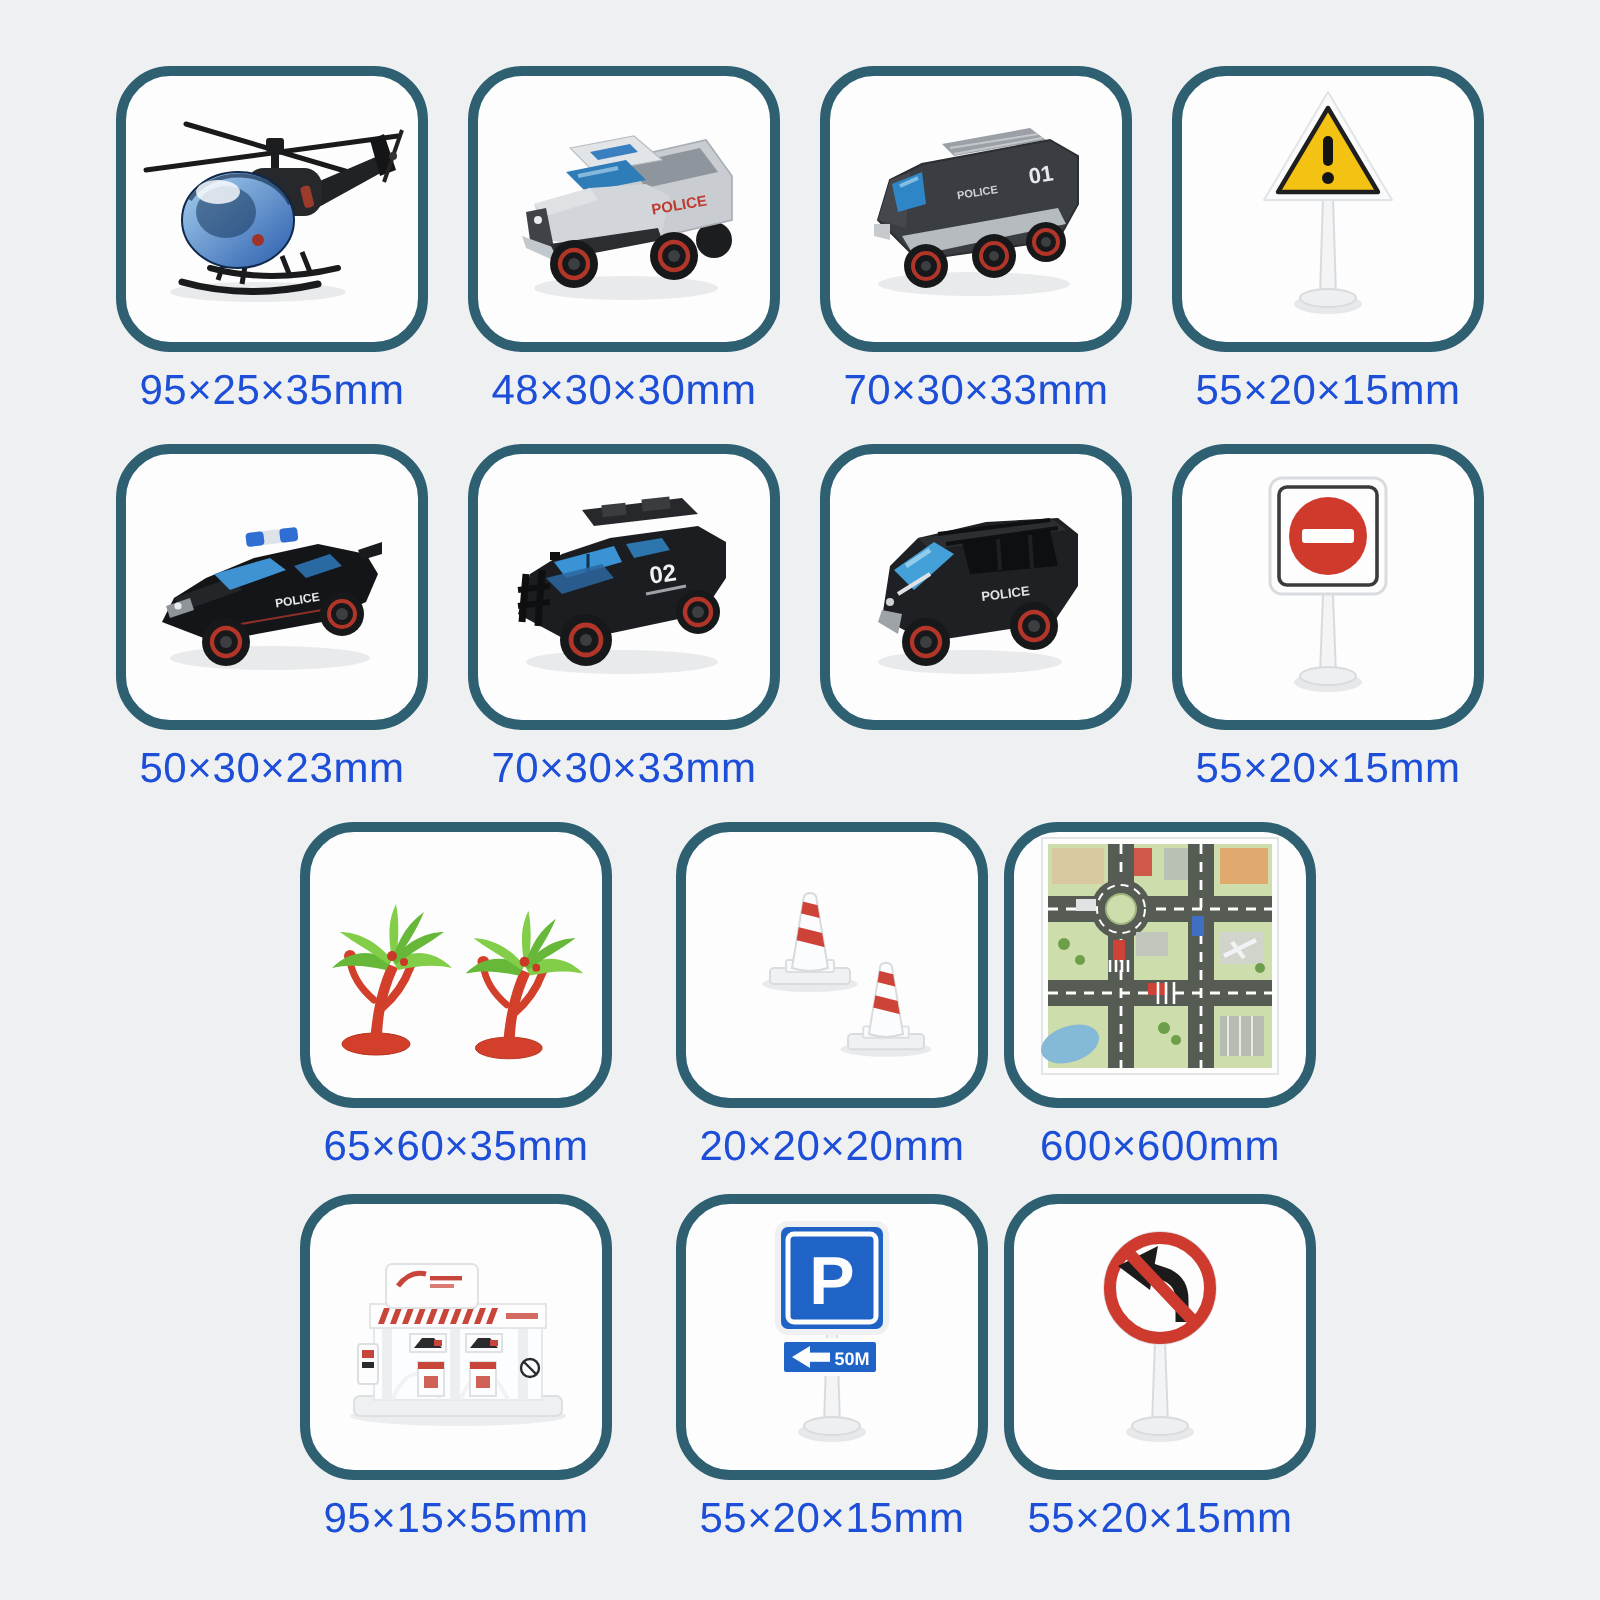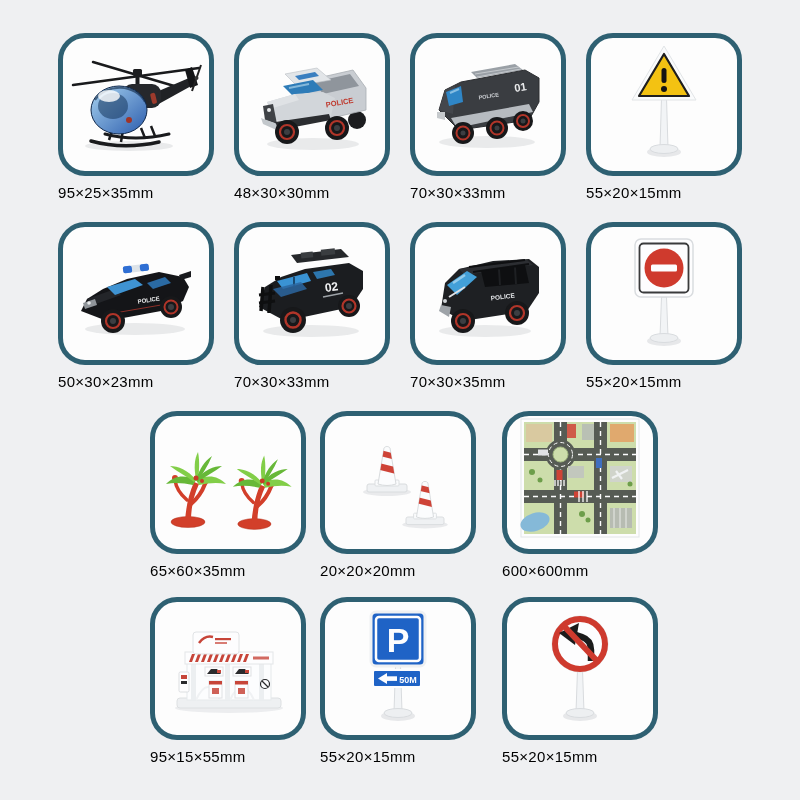--- a/index.html
+++ b/index.html
@@ -16,31 +16,31 @@
     width:156px;height:143px;
     background:#fdfdfd;
     border:5px solid #2e6072;
     border-radius:27px;
     overflow:hidden;
   }
   .frame svg{display:block;width:146px;height:133px;}
   .size-label{
     margin-top:8px;
     width:156px;
-    text-align:left;
-    font-size:15px;
-    color:#000000;
+    text-align:center;
+    font-size:21px;
+    color:#1d4ed8;
     letter-spacing:0.3px;
     white-space:nowrap;
   }
   svg text{font-family:"Liberation Sans", sans-serif;}
   
   .r1{top:33px}.r2{top:222px}.r3{top:411px}.r4{top:597px}
   .c1{left:58px}.c2{left:234px}.c3{left:410px}.c4{left:586px}
-  .d1{left:150px}.d2{left:320px}.d3{left:502px}
+  .d1{left:150px}.d2{left:338px}.d3{left:502px}
 </style>
 </head>
 <body>
 
 <div class="stage">
 
   <div class="card r1 c1">
     <div class="frame">
       <svg viewBox="0 0 146 133">
         <defs>
@@ -218,21 +218,20 @@
         <polygon points="26,78 36,80 34,90 24,84" fill="#9ea3a8"></polygon>
         <circle cx="30" cy="74" r="2" fill="#cfd3d6"></circle>
         <circle cx="48" cy="94" r="12" fill="#17181a"></circle>
           <circle cx="48" cy="94" r="7" fill="none" stroke="#b13529" stroke-width="2.2"></circle>
           <circle cx="48" cy="94" r="3" fill="#3c3e42"></circle>
         <circle cx="102" cy="86" r="12" fill="#17181a"></circle>
           <circle cx="102" cy="86" r="7" fill="none" stroke="#b13529" stroke-width="2.2"></circle>
           <circle cx="102" cy="86" r="3" fill="#3c3e42"></circle>
       </svg>
     </div>
-    <div class="size-label">70×30×35mm</div>
   </div>
 
   <div class="card r2 c4">
     <div class="frame">
       <svg viewBox="0 0 146 133">
         <ellipse cx="73" cy="114" rx="17" ry="5" fill="#e7e8ea"></ellipse>
         <polygon points="70.5,70 75.5,70 77,110 69,110" fill="#f2f4f6" stroke="#d8dbde"></polygon>
         <ellipse cx="73" cy="111" rx="14" ry="4.5" fill="#edeff1" stroke="#d8dbde"></ellipse>
         <rect x="44" y="12" width="58" height="58" rx="6" fill="#fdfdfe" stroke="#d9dcdf" stroke-width="1.5"></rect>
         <rect x="48.5" y="16.5" width="49" height="49" rx="4" fill="none" stroke="#3a3b3c" stroke-width="1.8"></rect>

